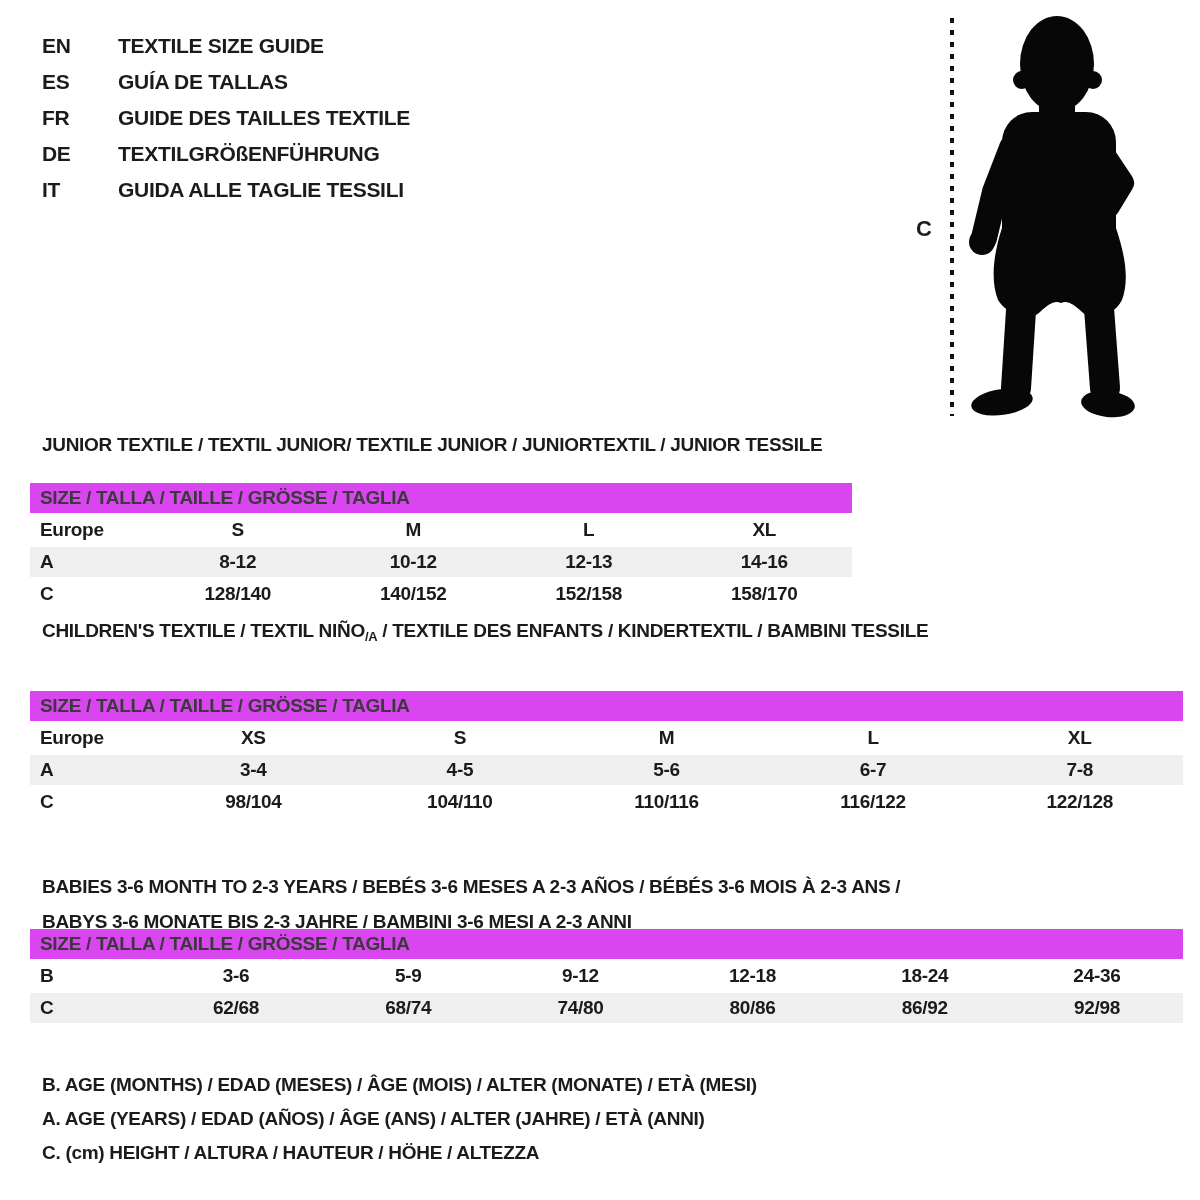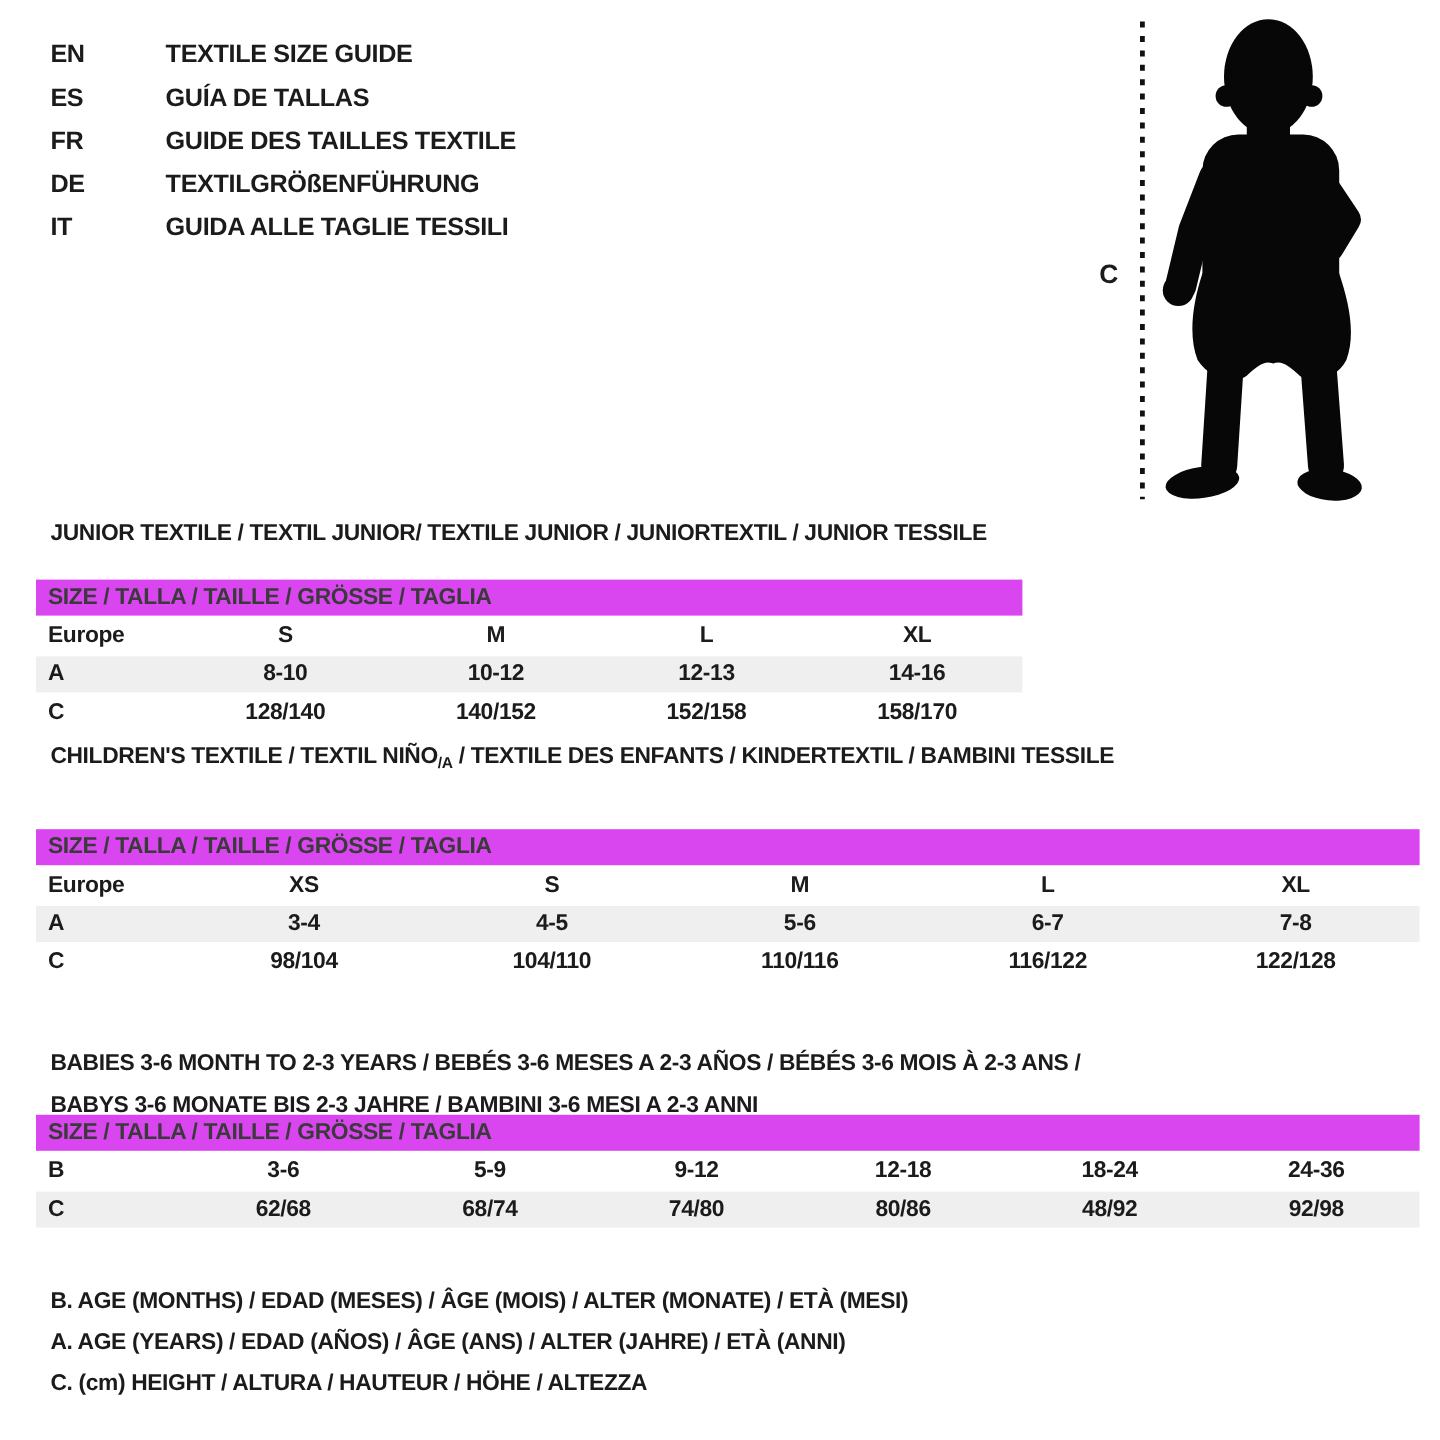--- a/index.html
+++ b/index.html
@@ -3,21 +3,21 @@
 <meta charset="utf-8">
 <style>
   html,body { margin:0; padding:0; background:#ffffff; }
   body { width:1200px; height:1200px; font-family:"Liberation Sans","DejaVu Sans",sans-serif; color:#1b1b1b; }
   .page { position:relative; width:1200px; height:1200px; overflow:hidden; background:#ffffff; font-weight:bold; letter-spacing:-0.3px;padding-left:17px; }
 
   
   .lang-list { position:absolute; left:42px; top:28px; }
   .lang-row { display:flex; height:36px; align-items:center; font-size:21px; }
   .lang-code { width:76px; }
-  .lang-title { white-space:nowrap;margin-left:20px; }
+  .lang-title { white-space:nowrap; }
 
   
   .figure-svg { position:absolute; left:940px; top:0px; }
   .c-label { position:absolute; left:916px; top:216px; font-size:22px; }
 
   
   .section-title { position:absolute; left:42px; font-size:19px; white-space:nowrap; }
   .title-junior { top:434px; }
   .title-children { top:620px;text-align:right; }
   .babies-title { position:absolute; left:42px; top:845px; font-size:19px; line-height:35px;margin-top:24px; }
@@ -91,21 +91,21 @@
     <div class="size-bar">SIZE / TALLA / TAILLE / GRÖSSE / TAGLIA</div>
     <div class="trow">
       <span class="tlabel">Europe</span>
       <span class="tcell">S</span>
       <span class="tcell">M</span>
       <span class="tcell">L</span>
       <span class="tcell">XL</span>
     </div>
     <div class="trow shaded">
       <span class="tlabel">A</span>
-      <span class="tcell">8-10</span>
+      <span class="tcell">8-12</span>
       <span class="tcell">10-12</span>
       <span class="tcell">12-13</span>
       <span class="tcell">14-16</span>
     </div>
     <div class="trow">
       <span class="tlabel">C</span>
       <span class="tcell">128/140</span>
       <span class="tcell">140/152</span>
       <span class="tcell">152/158</span>
       <span class="tcell">158/170</span>
@@ -157,21 +157,21 @@
       <span class="tcell">12-18</span>
       <span class="tcell">18-24</span>
       <span class="tcell">24-36</span>
     </div>
     <div class="trow shaded">
       <span class="tlabel">C</span>
       <span class="tcell">62/68</span>
       <span class="tcell">68/74</span>
       <span class="tcell">74/80</span>
       <span class="tcell">80/86</span>
-      <span class="tcell">48/92</span>
+      <span class="tcell">86/92</span>
       <span class="tcell">92/98</span>
     </div>
   </div>
 
   <div class="legend">
     <div class="legend-line">B. AGE (MONTHS) / EDAD (MESES) / ÂGE (MOIS) / ALTER (MONATE) / ETÀ (MESI)</div>
     <div class="legend-line">A. AGE (YEARS) / EDAD (AÑOS) / ÂGE (ANS) / ALTER (JAHRE) / ETÀ (ANNI)</div>
     <div class="legend-line">C. (cm) HEIGHT / ALTURA / HAUTEUR / HÖHE / ALTEZZA</div>
   </div>
 

